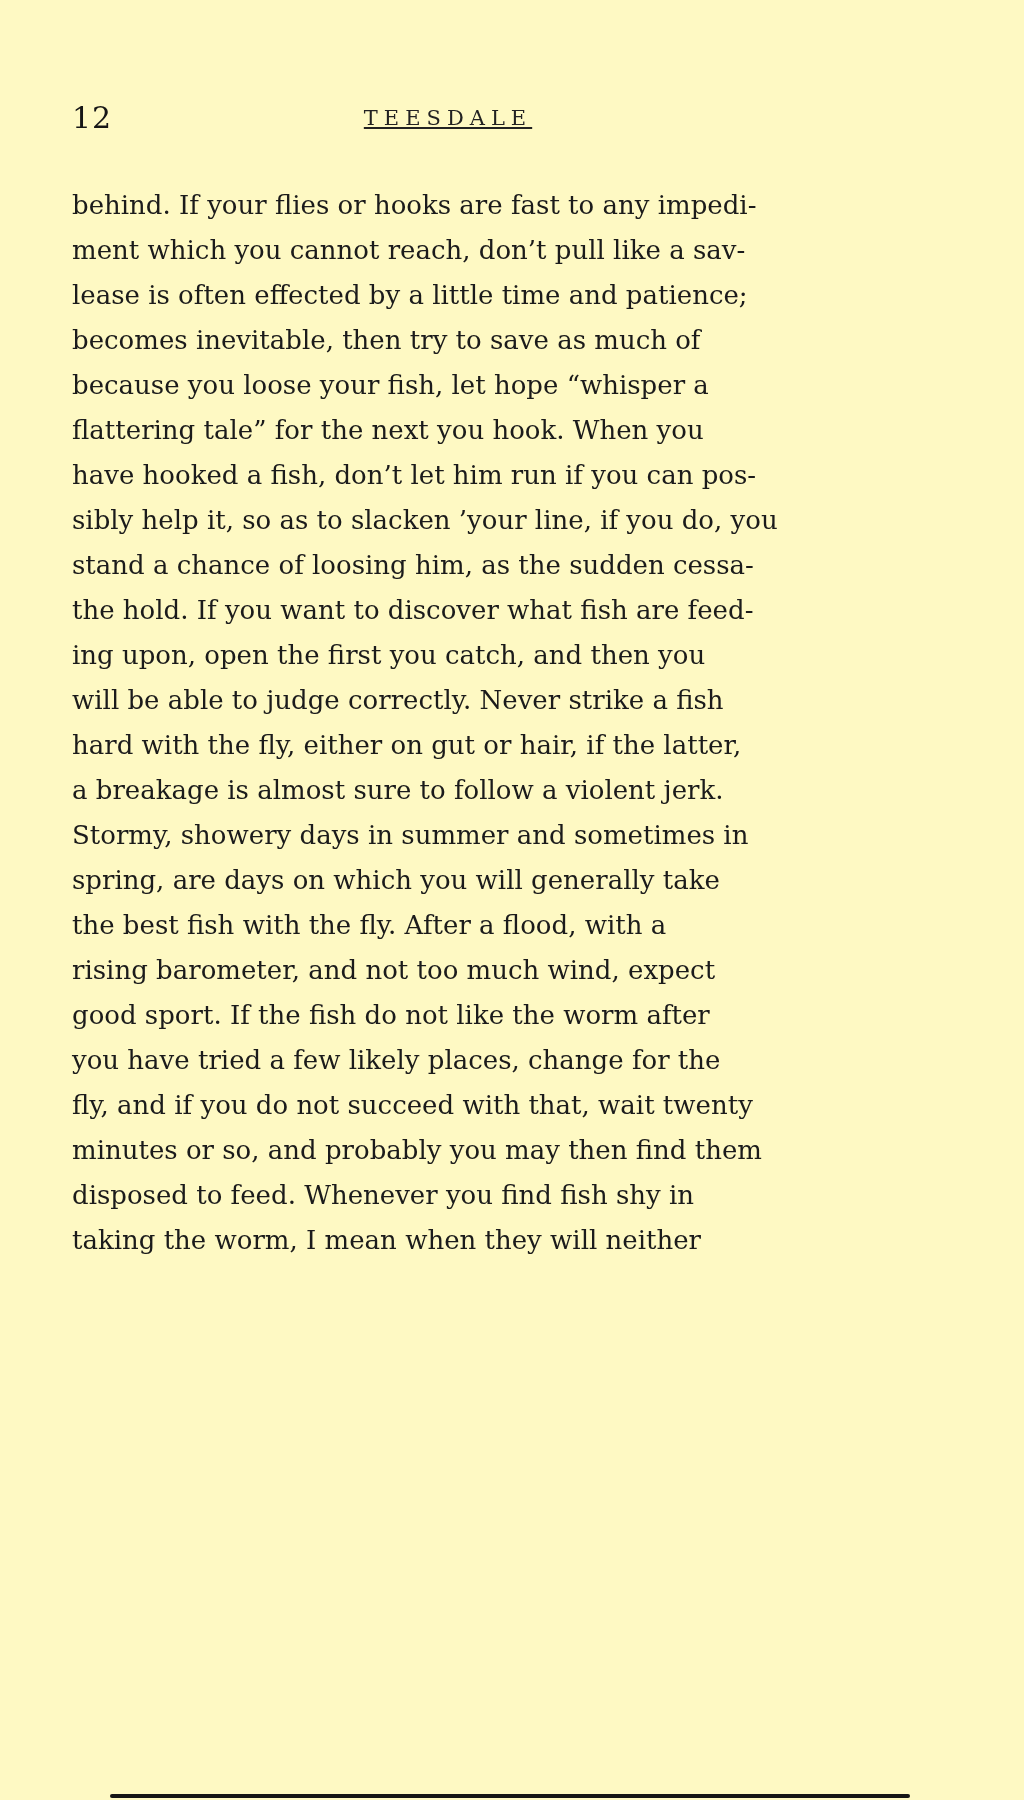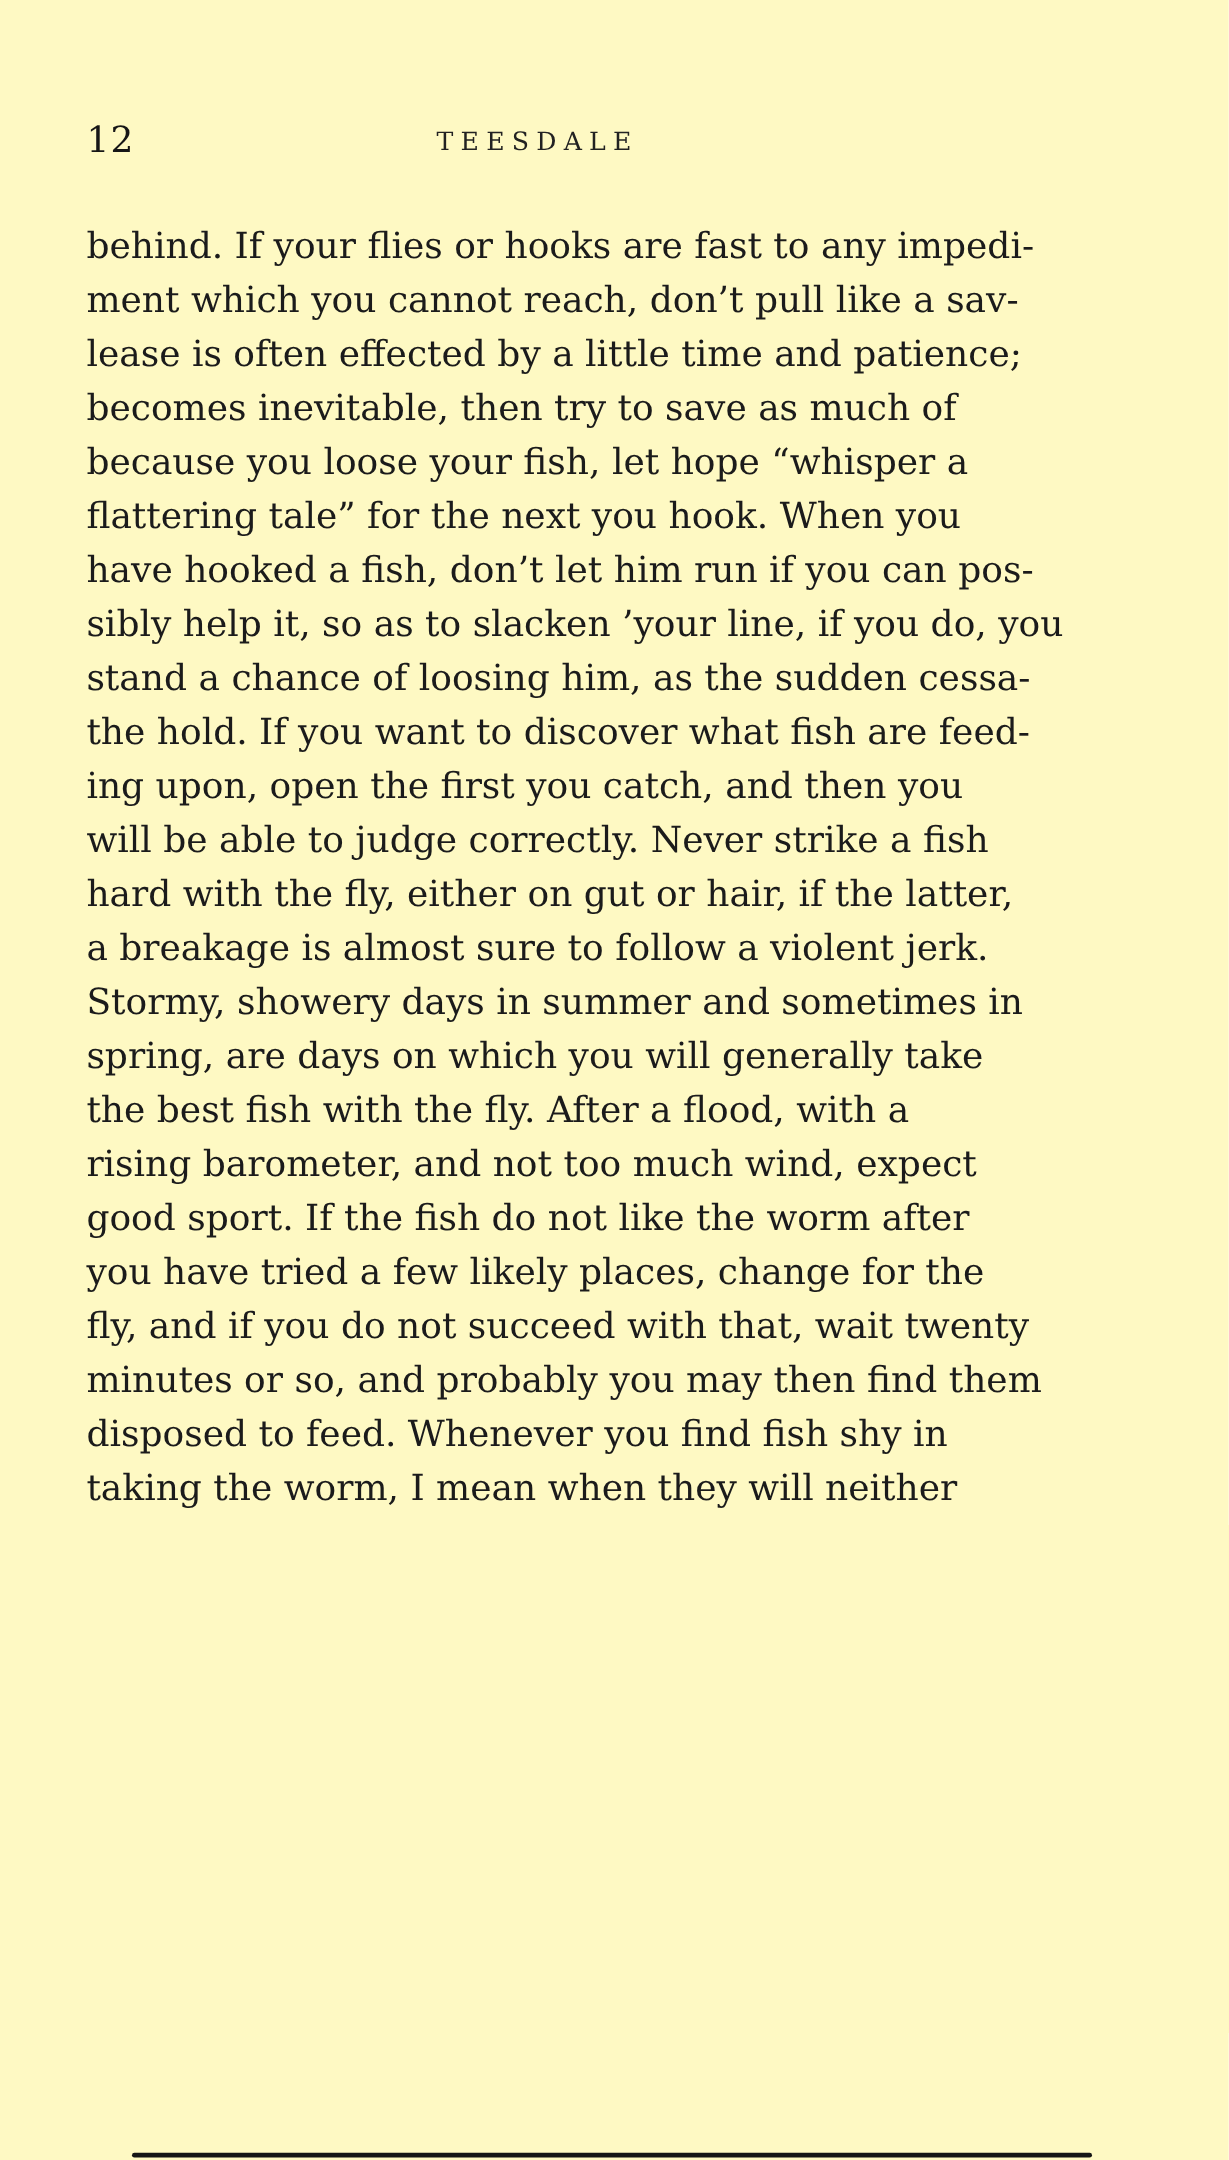--- a/index.html
+++ b/index.html
@@ -34,29 +34,30 @@
   }
   .running-title {
     position: absolute;
     left: 0;
     right: 0;
     top: 6px;
     text-align: center;
     font-size: 21px;
     letter-spacing: 6px;
     color: #222222;
+    text-decoration: underline;
   }
   .body-block {
     position: absolute;
     top: 183px;
     left: 72px;
     width: 752px;
   }
   .text-line {
-    font-size: 30px;
+    font-size: 26px;
     line-height: 45px;
     height: 45px;
     white-space: nowrap;
     text-align: justify;
     text-align-last: justify;
     color: #1b1b1b;
   }
   
   .text-line::after {
     content: "";

